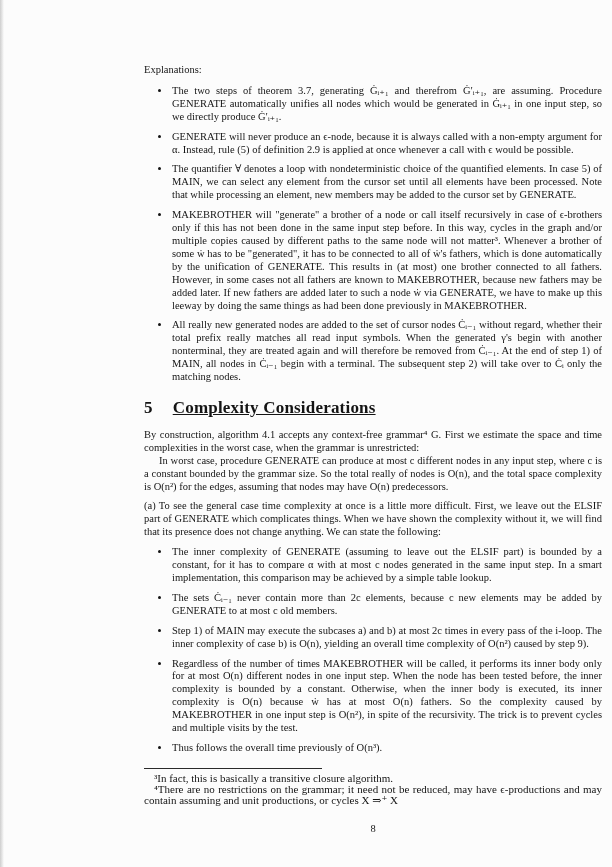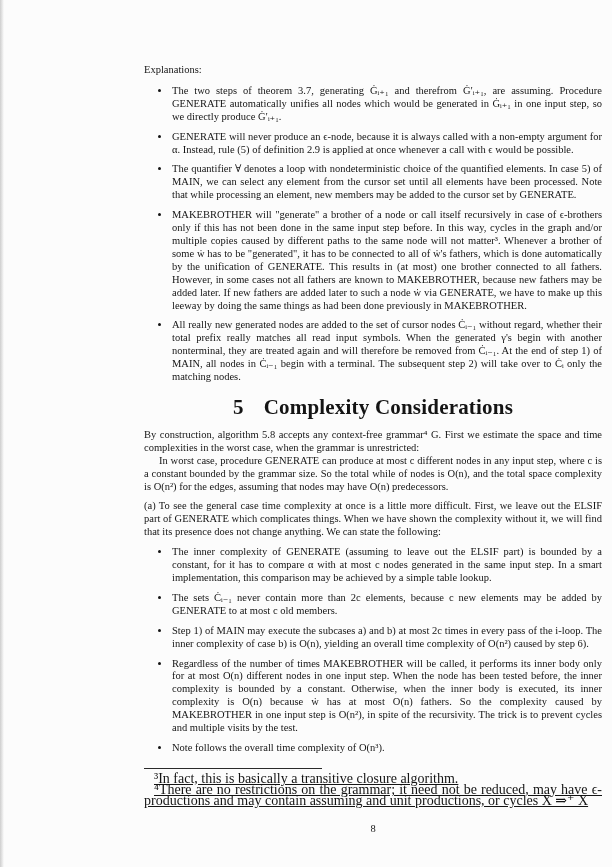--- a/index.html
+++ b/index.html
@@ -39,47 +39,47 @@
     margin: 0 0 2px 0;
     padding: 0 0 0 27px;
     list-style: disc;
   }
   ul.bullets li {
     margin: 0 0 7px 0;
     padding-left: 1px;
   }
   .section-heading {
     margin: 14px 0 12px 0;
-    font-size: 21px;
+    font-size: 17px;
     line-height: 19px;
     font-weight: bold;
     letter-spacing: 0.2px;
-    text-align: center;
+    text-align: left;
+    text-decoration: underline;
   }
   .section-heading .sec-num {
     display: inline-block;
     margin-right: 20px;
   }
   p.para {
     margin: 0;
   }
   p.para-indent {
     margin: 0;
     text-indent: 15px;
   }
   p.para-a {
     margin: 7px 0 7px 0;
     font-family: Liberation Serif, serif;
   }
   .footnote-block {
     margin-top: 13px;
-    font-size: 14px;
+    font-size: 11px;
     line-height: 11.3px;
     text-align: justify;
-    text-decoration: underline;
   }
   .footnote-rule {
     width: 178px;
     border: 0;
     border-top: 1px solid #2a2a2a;
     margin: 0 0 4px 0;
   }
   p.footnote {
     margin: 0;
     text-indent: 10px;
@@ -105,30 +105,30 @@
       <li>GENERATE will never produce an ϵ-node, because it is always called with a non-empty argument for α.  Instead, rule (5) of definition 2.9 is applied at once whenever a call with ϵ would be possible.</li>
       <li>The quantifier ∀ denotes a loop with nondeterministic choice of the quantified elements. In case 5) of MAIN, we can select any element from the cursor set until all elements have been processed.  Note that while processing an element, new members may be added to the cursor set by GENERATE.</li>
       <li>MAKEBROTHER will "generate" a brother of a node or call itself recursively in case of ϵ-brothers only if this has not been done in the same input step before.  In this way, cycles in the graph and/or multiple copies caused by different paths to the same node will not matter³.  Whenever a brother of some ẇ has to be "generated", it has to be connected to all of ẇ's fathers, which is done automatically by the unification of GENERATE. This results in (at most) one brother connected to all fathers.  However, in some cases not all fathers are known to MAKEBROTHER, because new fathers may be added later.  If new fathers are added later to such a node ẇ via GENERATE, we have to make up this leeway by doing the same things as had been done previously in MAKEBROTHER.</li>
       <li>All really new generated nodes are added to the set of cursor nodes Ċᵢ₋₁ without regard, whether their total prefix really matches all read input symbols.  When the generated γ's begin with another nonterminal, they are treated again and will therefore be removed from Ċᵢ₋₁.  At the end of step 1) of MAIN, all nodes in Ċᵢ₋₁ begin with a terminal.  The subsequent step 2) will take over to Ċᵢ only the matching nodes.</li>
     </ul>
 
     <h2 class="section-heading">
       <span class="sec-num">5</span><span>Complexity Considerations</span>
     </h2>
 
-    <p class="para">By construction, algorithm 5.8 accepts any context-free grammar⁴ G.  First we estimate the space and time complexities in the worst case, when the grammar is unrestricted:</p>
-    <p class="para-indent">In worst case, procedure GENERATE can produce at most c different nodes in any input step, where c is a constant bounded by the grammar size. So the total while of nodes is O(n), and the total space complexity is O(n²) for the edges, assuming that nodes may have O(n) predecessors.</p>
+    <p class="para">By construction, algorithm 4.1 accepts any context-free grammar⁴ G.  First we estimate the space and time complexities in the worst case, when the grammar is unrestricted:</p>
+    <p class="para-indent">In worst case, procedure GENERATE can produce at most c different nodes in any input step, where c is a constant bounded by the grammar size. So the total really of nodes is O(n), and the total space complexity is O(n²) for the edges, assuming that nodes may have O(n) predecessors.</p>
     <p class="para-a">(a) To see the general case time complexity at once is a little more difficult.  First, we leave out the ELSIF part of GENERATE which complicates things.  When we have shown the complexity without it, we will find that its presence does not change anything.  We can state the following:</p>
 
     <ul class="bullets">
       <li>The inner complexity of GENERATE (assuming to leave out the ELSIF part) is bounded by a constant, for it has to compare α with at most c nodes generated in the same input step.  In a smart implementation, this comparison may be achieved by a simple table lookup.</li>
       <li>The sets Ċᵢ₋₁ never contain more than 2c elements, because c new elements may be added by GENERATE to at most c old members.</li>
-      <li>Step 1) of MAIN may execute the subcases a) and b) at most 2c times in every pass of the i-loop. The inner complexity of case b) is O(n), yielding an overall time complexity of O(n²) caused by step 6).</li>
+      <li>Step 1) of MAIN may execute the subcases a) and b) at most 2c times in every pass of the i-loop. The inner complexity of case b) is O(n), yielding an overall time complexity of O(n²) caused by step 9).</li>
       <li>Regardless of the number of times MAKEBROTHER will be called, it performs its inner body only for at most O(n) different nodes in one input step.  When the node has been tested before, the inner complexity is bounded by a constant.  Otherwise, when the inner body is executed, its inner complexity is O(n) because ẇ has at most O(n) fathers.  So the complexity caused by MAKEBROTHER in one input step is O(n²), in spite of the recursivity.  The trick is to prevent cycles and multiple visits by the test.</li>
-      <li>Note follows the overall time complexity of O(n³).</li>
+      <li>Thus follows the overall time previously of O(n³).</li>
     </ul>
 
     <div class="footnote-block">
       <hr class="footnote-rule">
       <p class="footnote">³In fact, this is basically a transitive closure algorithm.</p>
       <p class="footnote">⁴There are no restrictions on the grammar; it need not be reduced, may have ϵ-productions and may contain assuming and unit productions, or cycles X ⇒⁺ X</p>
     </div>
 
     <div class="page-number">8</div>
 

